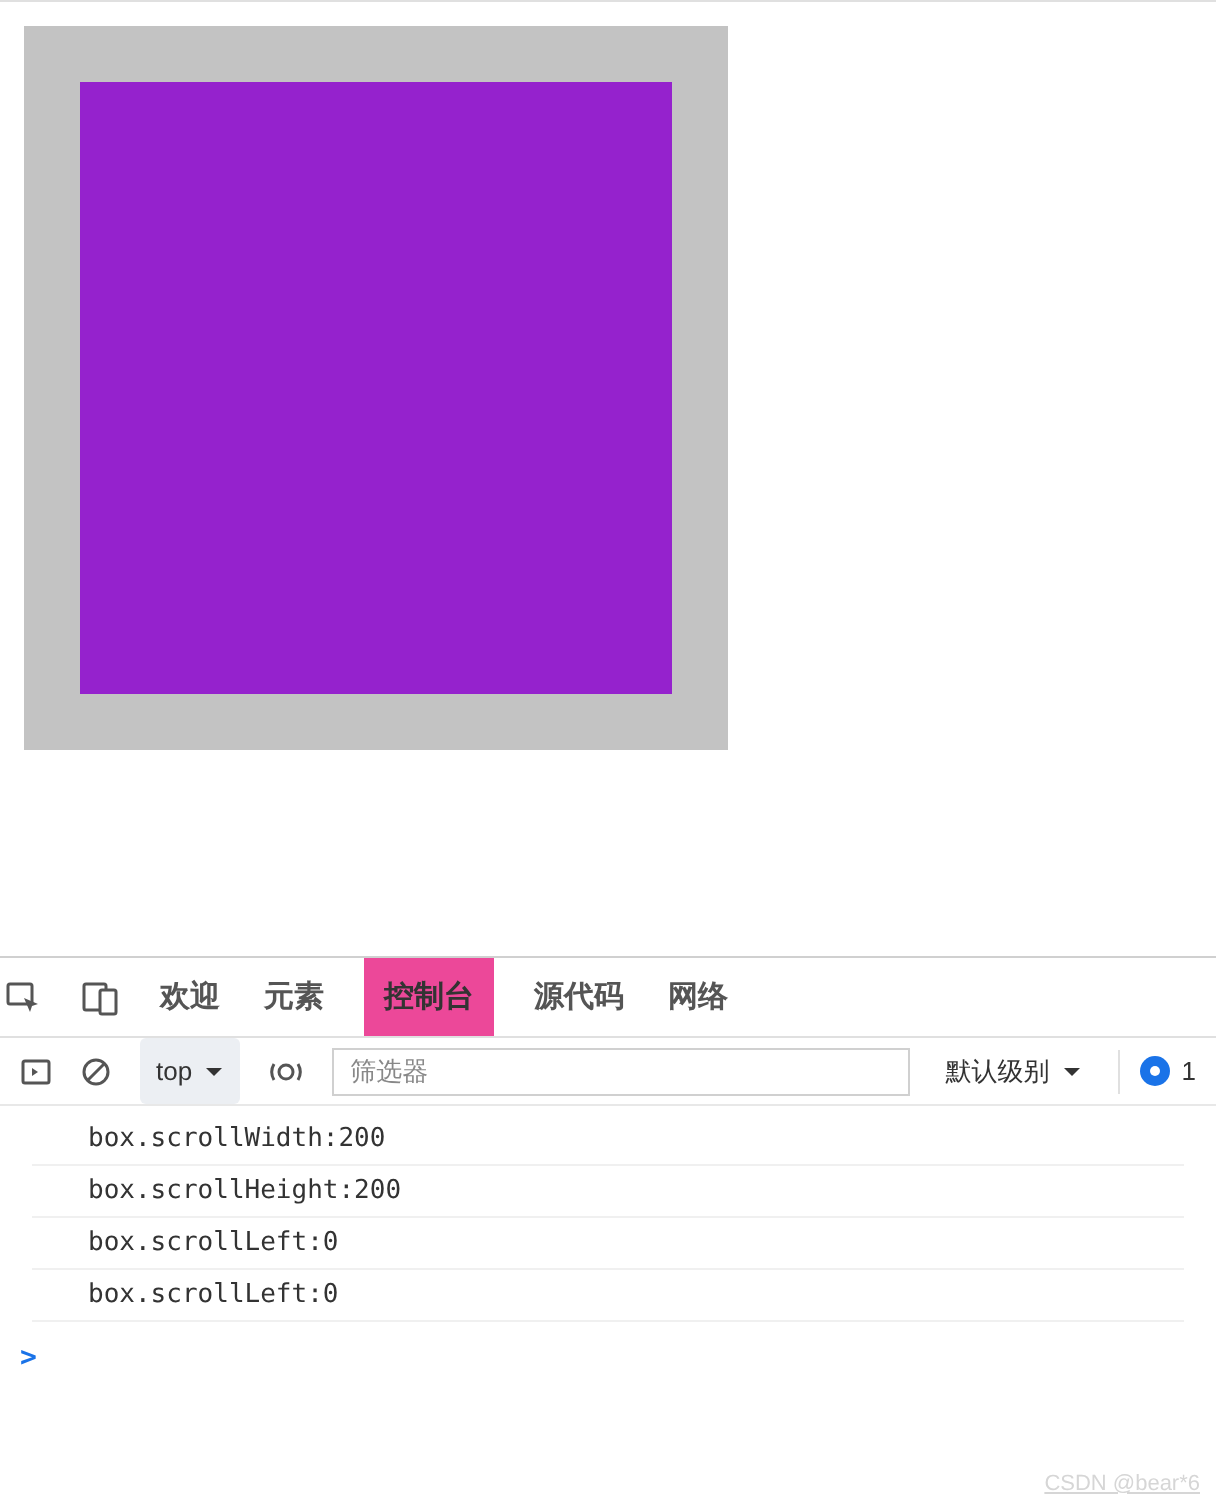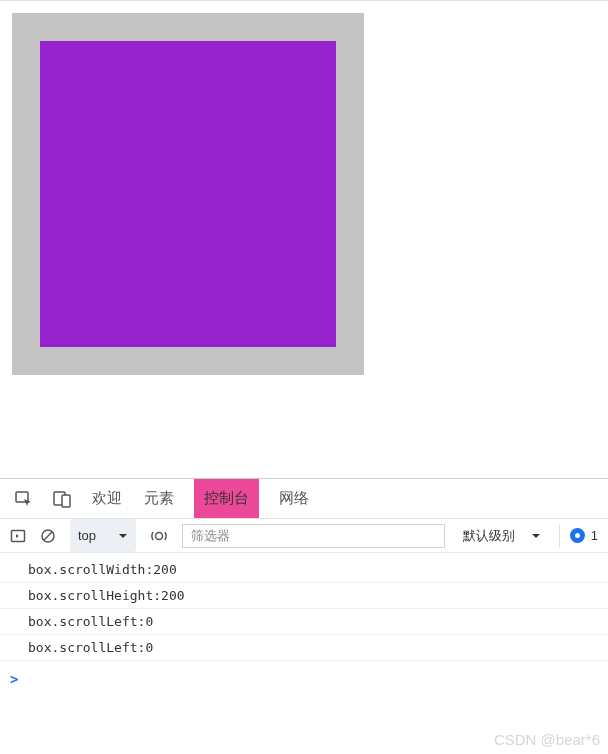--- a/index.html
+++ b/index.html
@@ -28,23 +28,24 @@
       height: 306px;
       background: #9522cd;
     }
     .devtools {
       border-top: 1px solid #d0d0d0;
     }
     .tabs-row {
       display: flex;
       align-items: center;
       height: 40px;
-      padding: 0 14px;
+      padding: 0 2px;
       gap: 18px;
       border-bottom: 1px solid #e0e0e0;
+      font-weight: bold;
     }
     .tabs-row .icon-btn {
       display: flex;
       align-items: center;
       justify-content: center;
       color: #555;
       cursor: pointer;
     }
     .tabs-row .tab {
       font-size: 15px;
@@ -76,40 +77,40 @@
       align-items: center;
     }
     .context-select {
       background: #eceff3;
       padding: 9px 8px;
       border-radius: 3px;
       font-size: 13px;
       color: #333;
       display: flex;
       align-items: center;
-      gap: 22px;
+      gap: 6px;
       cursor: pointer;
     }
     .filter-input {
       flex: 1;
       border: 1px solid #d0d0d0;
       height: 24px;
       padding: 0 8px;
       font-size: 13px;
       color: #ec4899;
       outline: none;
       min-width: 80px;
     }
     .filter-input::placeholder { color: #888; }
     .level-select {
       font-size: 13px;
       color: #333;
       display: flex;
       align-items: center;
-      gap: 16px;
+      gap: 6px;
       cursor: pointer;
       padding: 0 4px;
     }
     .issue-badge {
       display: flex;
       align-items: center;
       gap: 6px;
       font-size: 13px;
       color: #333;
       padding-left: 10px;
@@ -121,21 +122,21 @@
       background: #1a73e8;
       display: flex; align-items: center; justify-content: center;
     }
     .issue-dot::before {
       content: ""; width: 5px; height: 5px; border-radius: 50%;
       background: #fff;
     }
     .console-lines {
       font-family: Consolas, Menlo, monospace;
       font-size: 13px;
-      padding: 4px 0;
+      padding: 4px 16px;
     }
     .console-line {
       padding: 5px 10px 5px 28px;
       border-bottom: 1px solid #f0f0f0;
       color: #333;
     }
     .prompt-row {
       display: flex;
       align-items: center;
       padding: 6px 10px;
@@ -144,22 +145,23 @@
     .prompt-caret {
       color: #1a73e8;
       font-family: Consolas, Menlo, monospace;
       font-weight: bold;
     }
     .watermark {
       position: absolute;
       right: 8px;
       bottom: 6px;
       color: #d6d6d6;
-      font-size: 15px;
+      font-size: 11px;
       pointer-events: none;
+      text-decoration: underline;
     }
     .container { position: relative; width: 608px; height: 754px; overflow: hidden; }
     svg { display: block; }
     .pin-icon { color: #888; }
   </style>
 </head>
 <body>
 <div class="container">
 
 <div class="page-area">
@@ -179,20 +181,21 @@
     </span>
     <span class="icon-btn">
       <svg width="20" height="20" viewBox="0 0 20 20" fill="none" stroke="currentColor" stroke-width="1.5">
         <rect x="2" y="3" width="11" height="13" rx="1"></rect>
         <rect x="10" y="6" width="8" height="12" rx="1" fill="#fff"></rect>
       </svg>
     </span>
     <span class="tab">欢迎</span>
     <span class="tab">元素</span>
     <span class="tab active">控制台</span>
+    <span class="tab">源代码</span>
     <span class="tab">网络</span>
   </div>
 
   <div class="toolbar-row">
     <span class="tb-icon">
       <svg width="16" height="16" viewBox="0 0 16 16" fill="none" stroke="currentColor" stroke-width="1.5">
         <rect x="1.5" y="2.5" width="13" height="11" rx="1"></rect>
         <path d="M6 6 L9 8 L6 10 Z" fill="currentColor" stroke="none"></path>
       </svg>
     </span>

